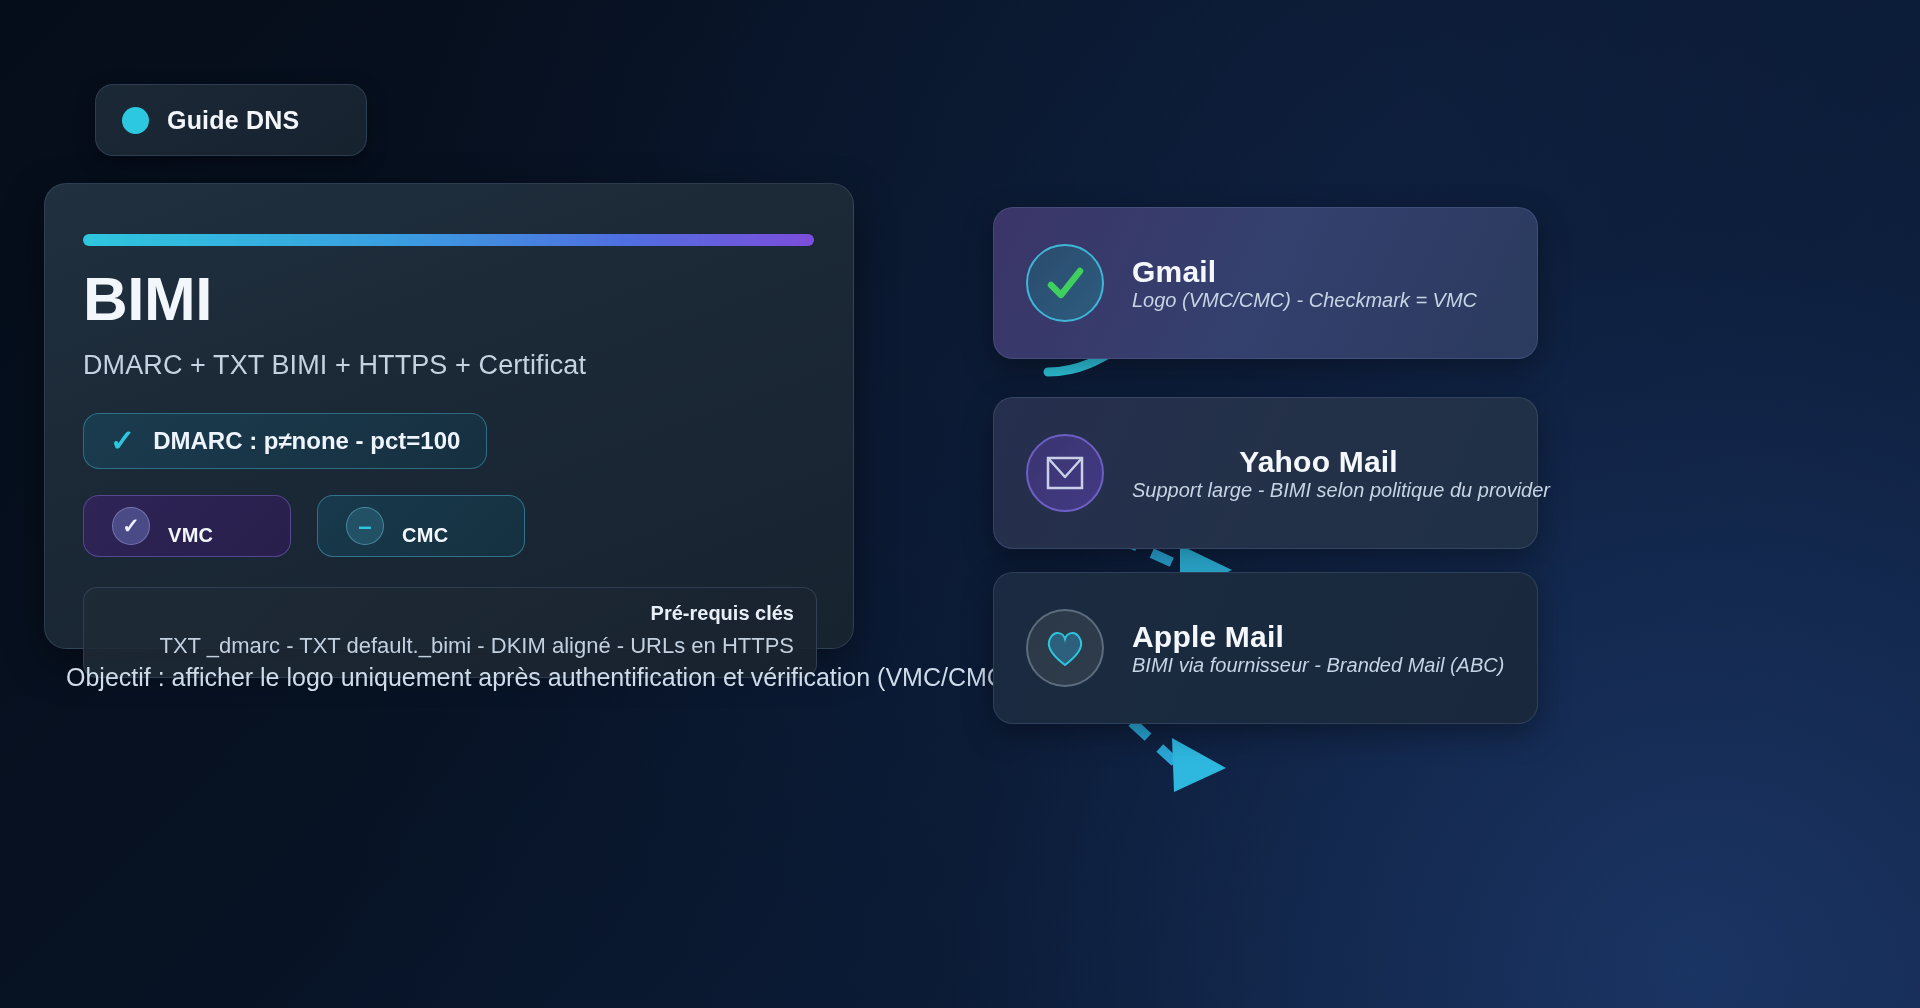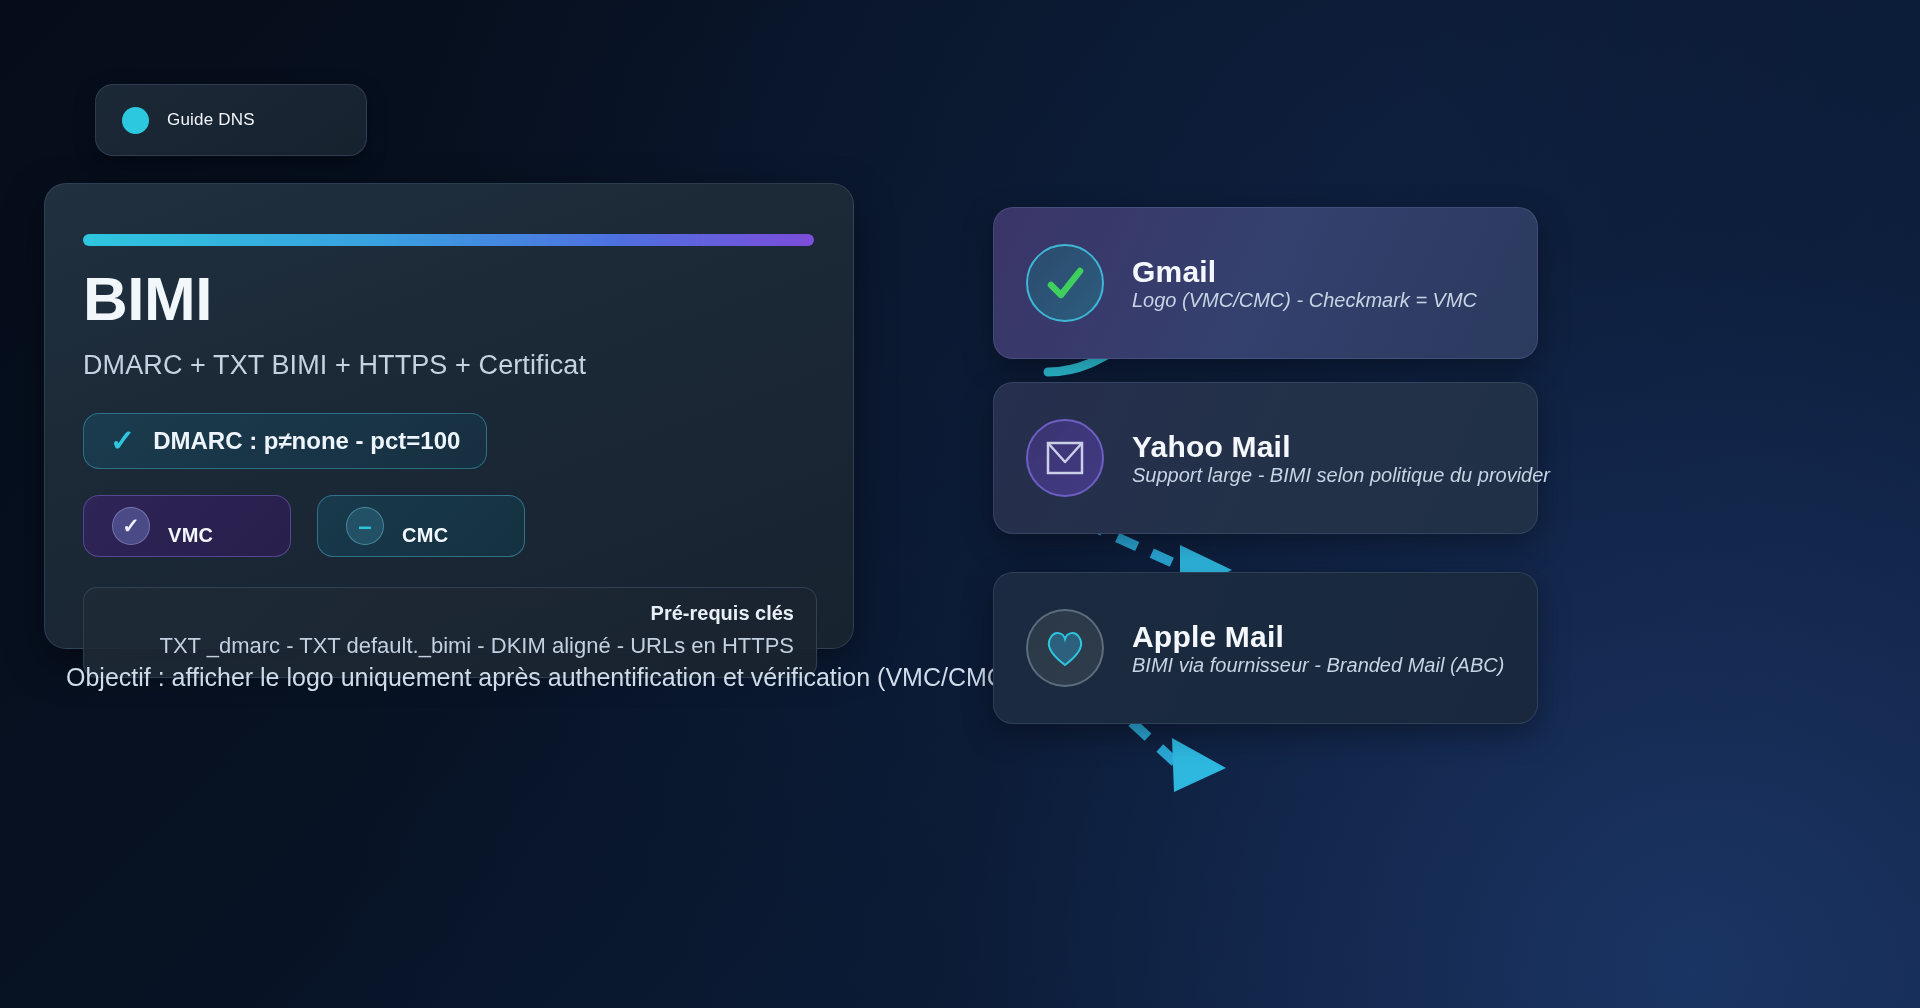--- a/index.html
+++ b/index.html
@@ -37,22 +37,22 @@
     box-shadow: 0 6px 20px rgba(0,0,0,0.35);
   }
   .badge-dot {
     width: 27px;
     height: 27px;
     border-radius: 50%;
     background: #2cc8e0;
     flex: 0 0 auto;
   }
   .badge-label {
-    font-size: 17px;
-    font-weight: normal;
+    font-size: 25px;
+    font-weight: bold;
     color: #f2f6fb;
     letter-spacing: 0.2px;
     white-space: nowrap;
   }
 
   
   .main-card {
     position: absolute;
     left: 44px;
     top: 183px;
@@ -209,22 +209,23 @@
     padding: 0 32px;
     border-radius: 20px;
     border: 1px solid rgba(125,155,195,0.20);
     box-shadow: 0 10px 30px rgba(0,0,0,0.35);
   }
   #provider-0 {
     top: 207px;
     background: linear-gradient(115deg, #3b3569 0%, #34406e 48%, #2b3a5e 100%);
   }
   #provider-1 {
-    top: 382px;
+    top: 397px;
     background: linear-gradient(115deg, #262f4e 0%, #233148 55%, #1f3046 100%);
+    text-align: center;
   }
   #provider-2 {
     top: 572px;
     background: linear-gradient(115deg, #1b2a40 0%, #1a2a3e 55%, #19283c 100%);
   }
   .prov-icon {
     width: 74px;
     height: 74px;
     border-radius: 50%;
     flex: 0 0 auto;

